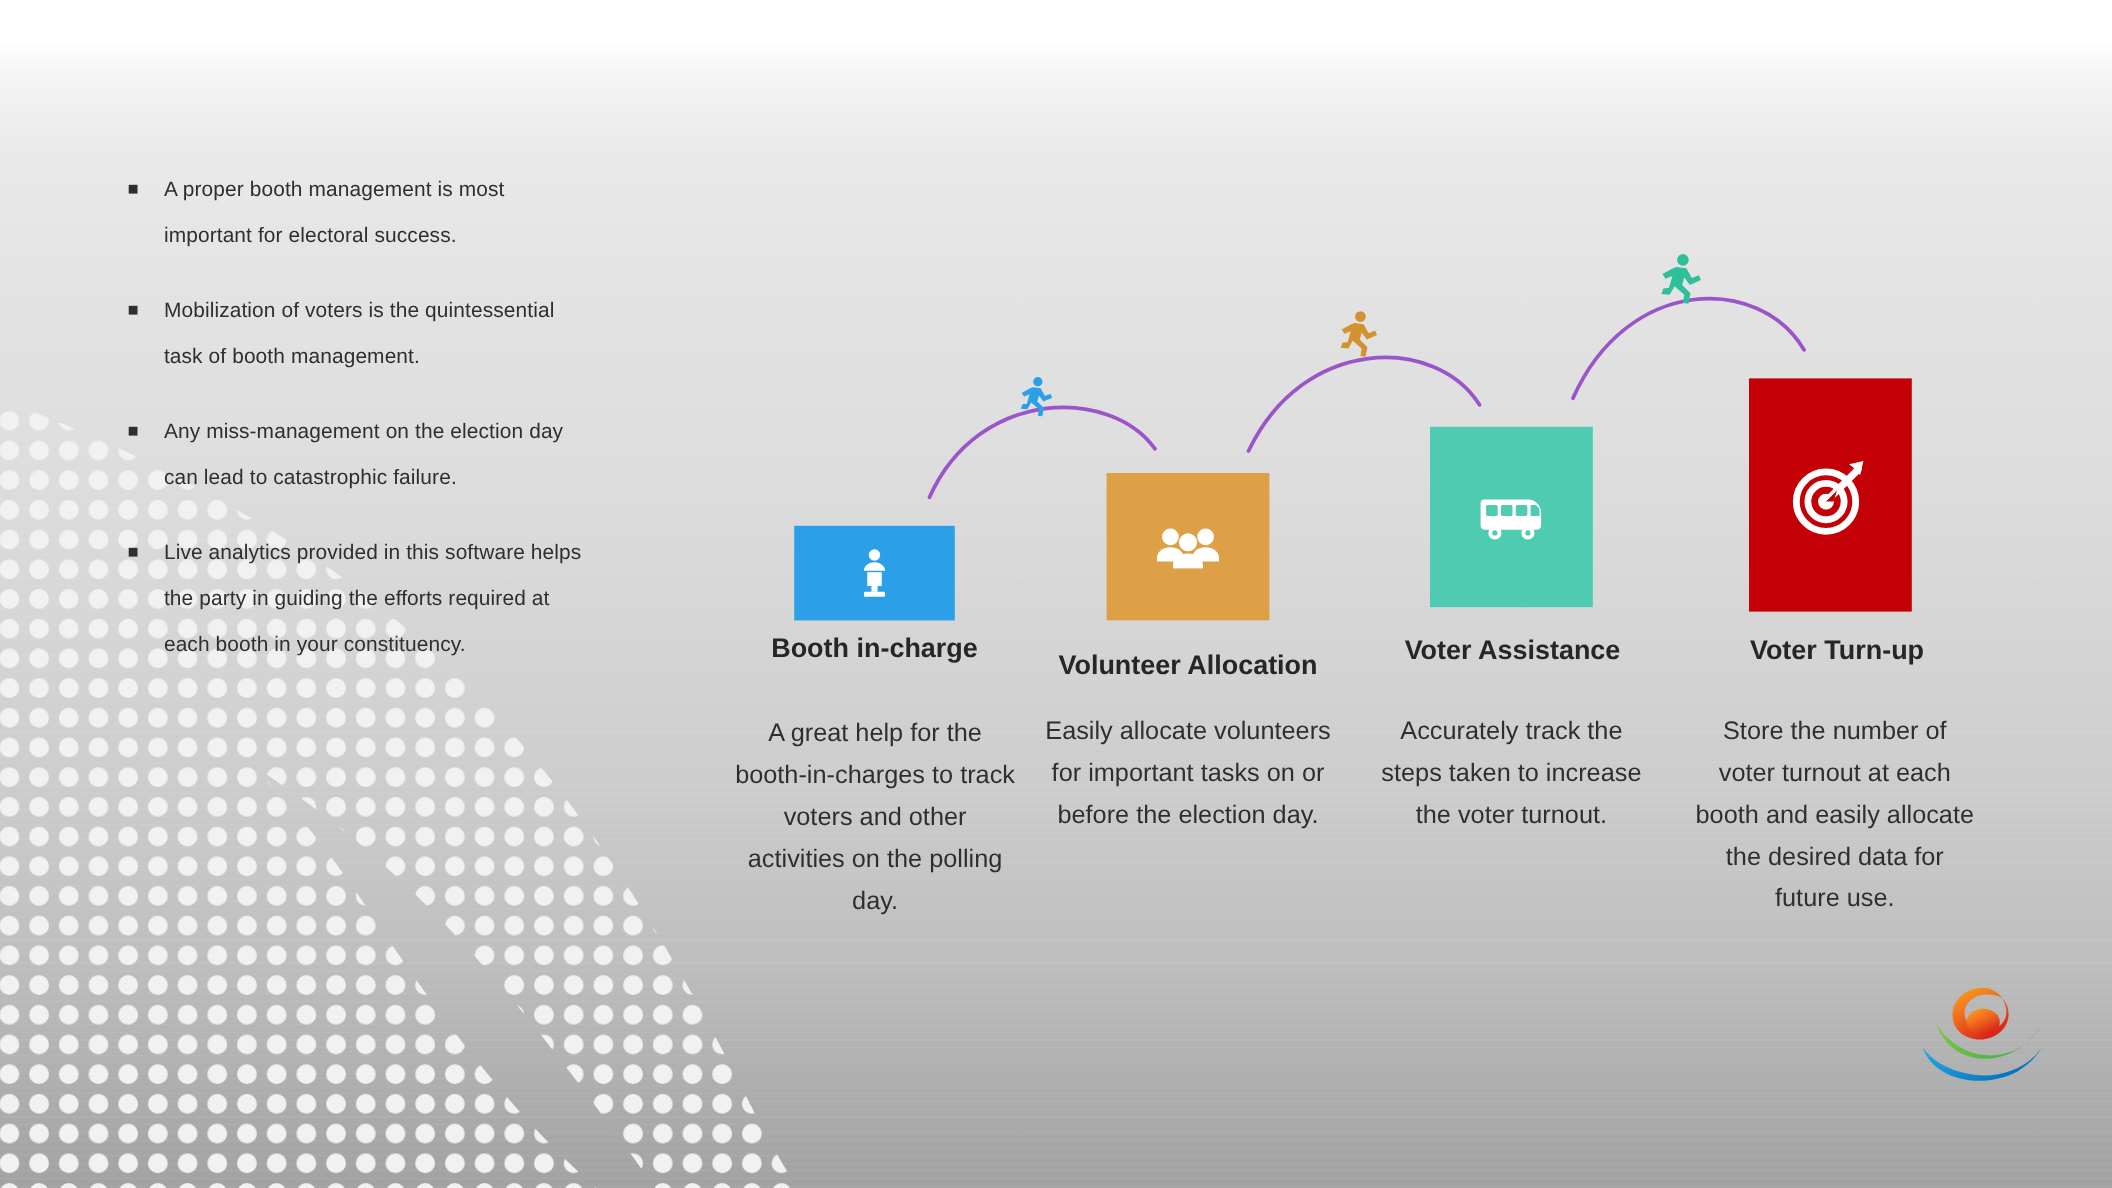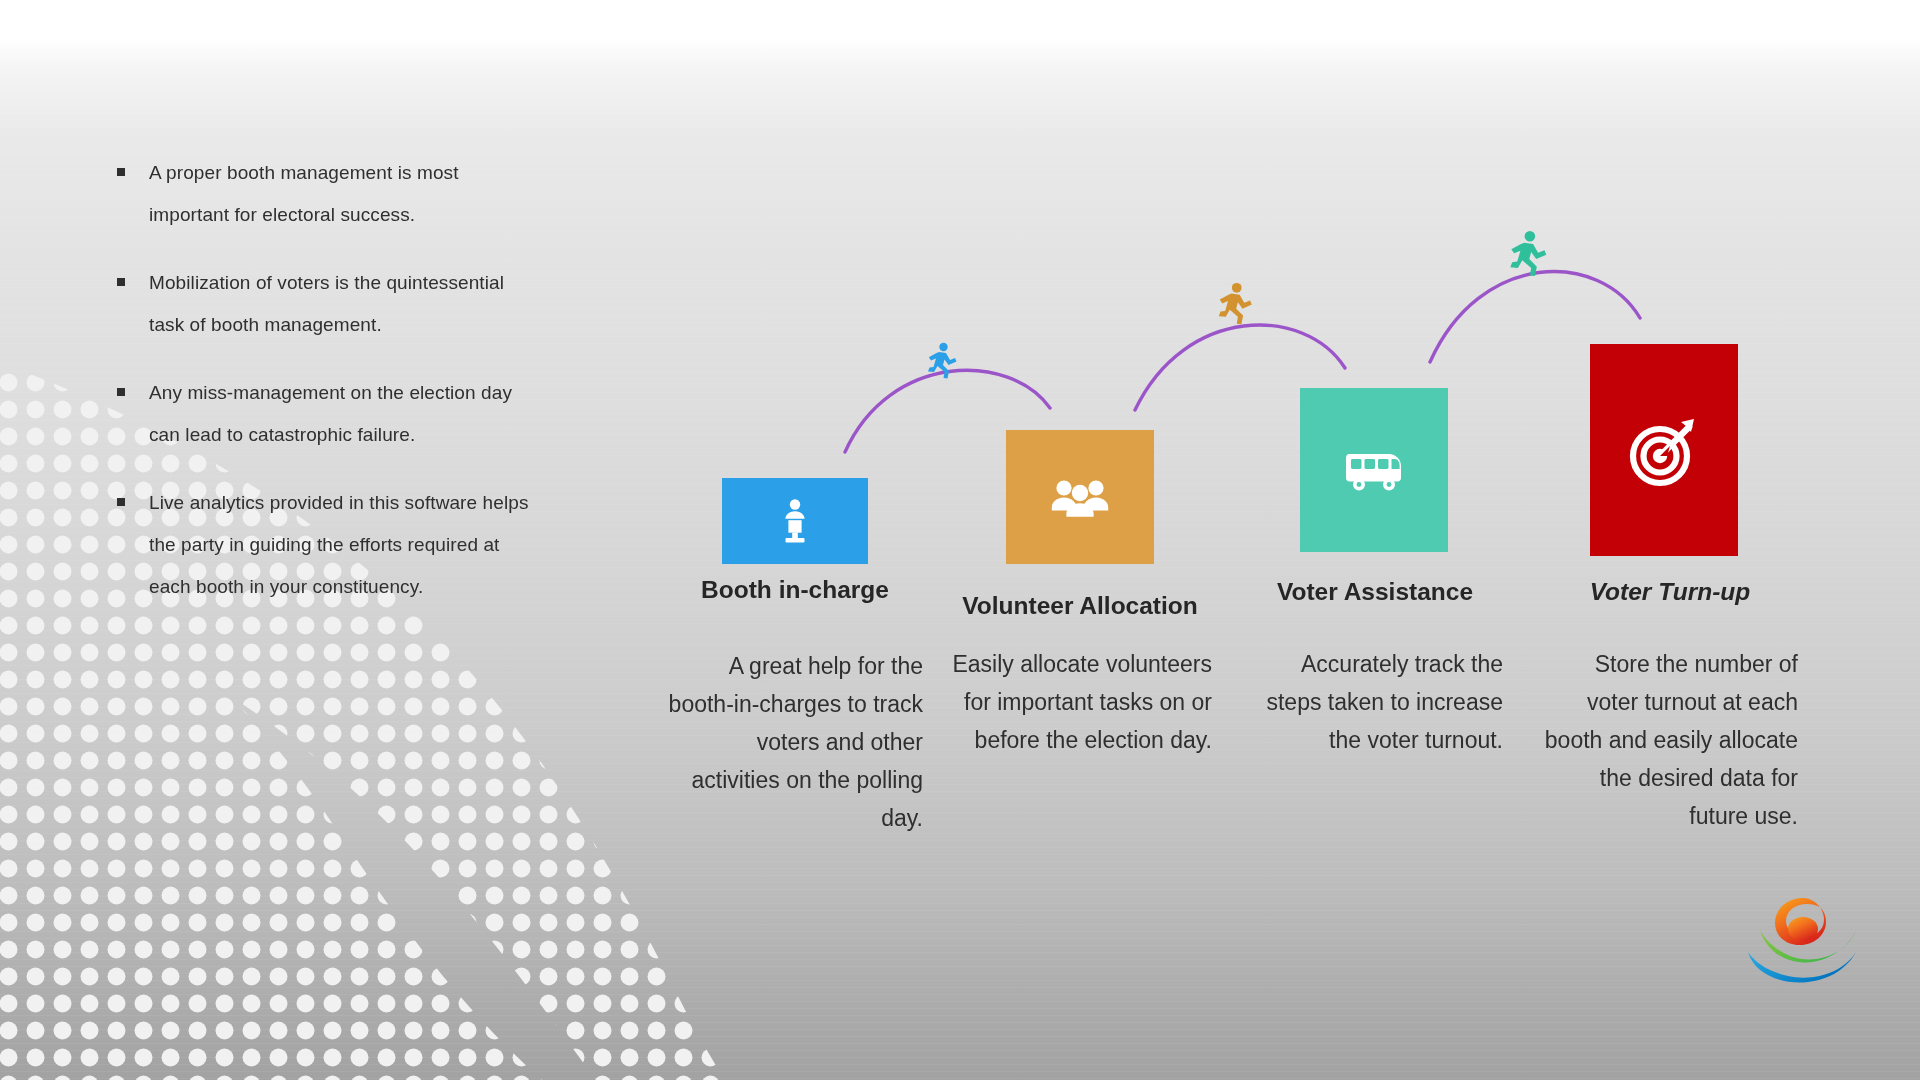--- a/index.html
+++ b/index.html
@@ -61,21 +61,21 @@
     position:absolute;
     display:flex; align-items:center; justify-content:center;
   }
   .chip svg{ display:block; }
   .steptitle{
     position:absolute; text-align:center;
     font-size:24.5px; font-weight:bold; color:#262626;
     white-space:nowrap;
   }
   .stepdesc{
-    position:absolute; text-align:right;
+    position:absolute; text-align:center;
     font-size:23px; line-height:38px; color:#2f2f2f;
   }
 
   
   #arcs{ position:absolute; left:0; top:0; width:1280px; height:1080px; pointer-events:none; }
   .runner{ position:absolute; }
 
   
   #logo{ position:absolute; left:1744px; top:888px; width:118px; height:102px; }
 </style>
@@ -234,21 +234,21 @@
           <g fill="none" stroke="#ffffff" stroke-width="6.2">
             <circle cx="34" cy="44" r="27"></circle>
             <circle cx="34" cy="44" r="16.5"></circle>
           </g>
           <circle cx="34" cy="44" r="7.2" fill="#ffffff"></circle>
           <path d="M34 44 L63 15" stroke="#ffffff" stroke-width="6.6" stroke-linecap="round" fill="none"></path>
           <path d="M55 10 L68 7 L65 20 L60 14 Z" fill="#ffffff"></path>
           <path d="M34 44 L44 34 L41 44 Z" fill="#c20006"></path>
         </svg>
       </div>
-      <div class="steptitle" style="left:880px; top:578px; width:300px;font-style:italic;">Voter Turn-up</div>
+      <div class="steptitle" style="left:880px; top:578px; width:300px;">Voter Turn-up</div>
       <div class="stepdesc" style="left:898px; top:645px; width:260px;">Store the number of voter turnout at each booth and easily allocate the desired data for future use.</div>
     </div>
 
   </div>
 
   <div id="logo">
     <svg width="118" height="102" viewBox="0 0 118 102">
       <defs>
         <linearGradient id="gOrange" x1="0" y1="0" x2="0.6" y2="1">
           <stop offset="0%" stop-color="#f7a81b"></stop>

